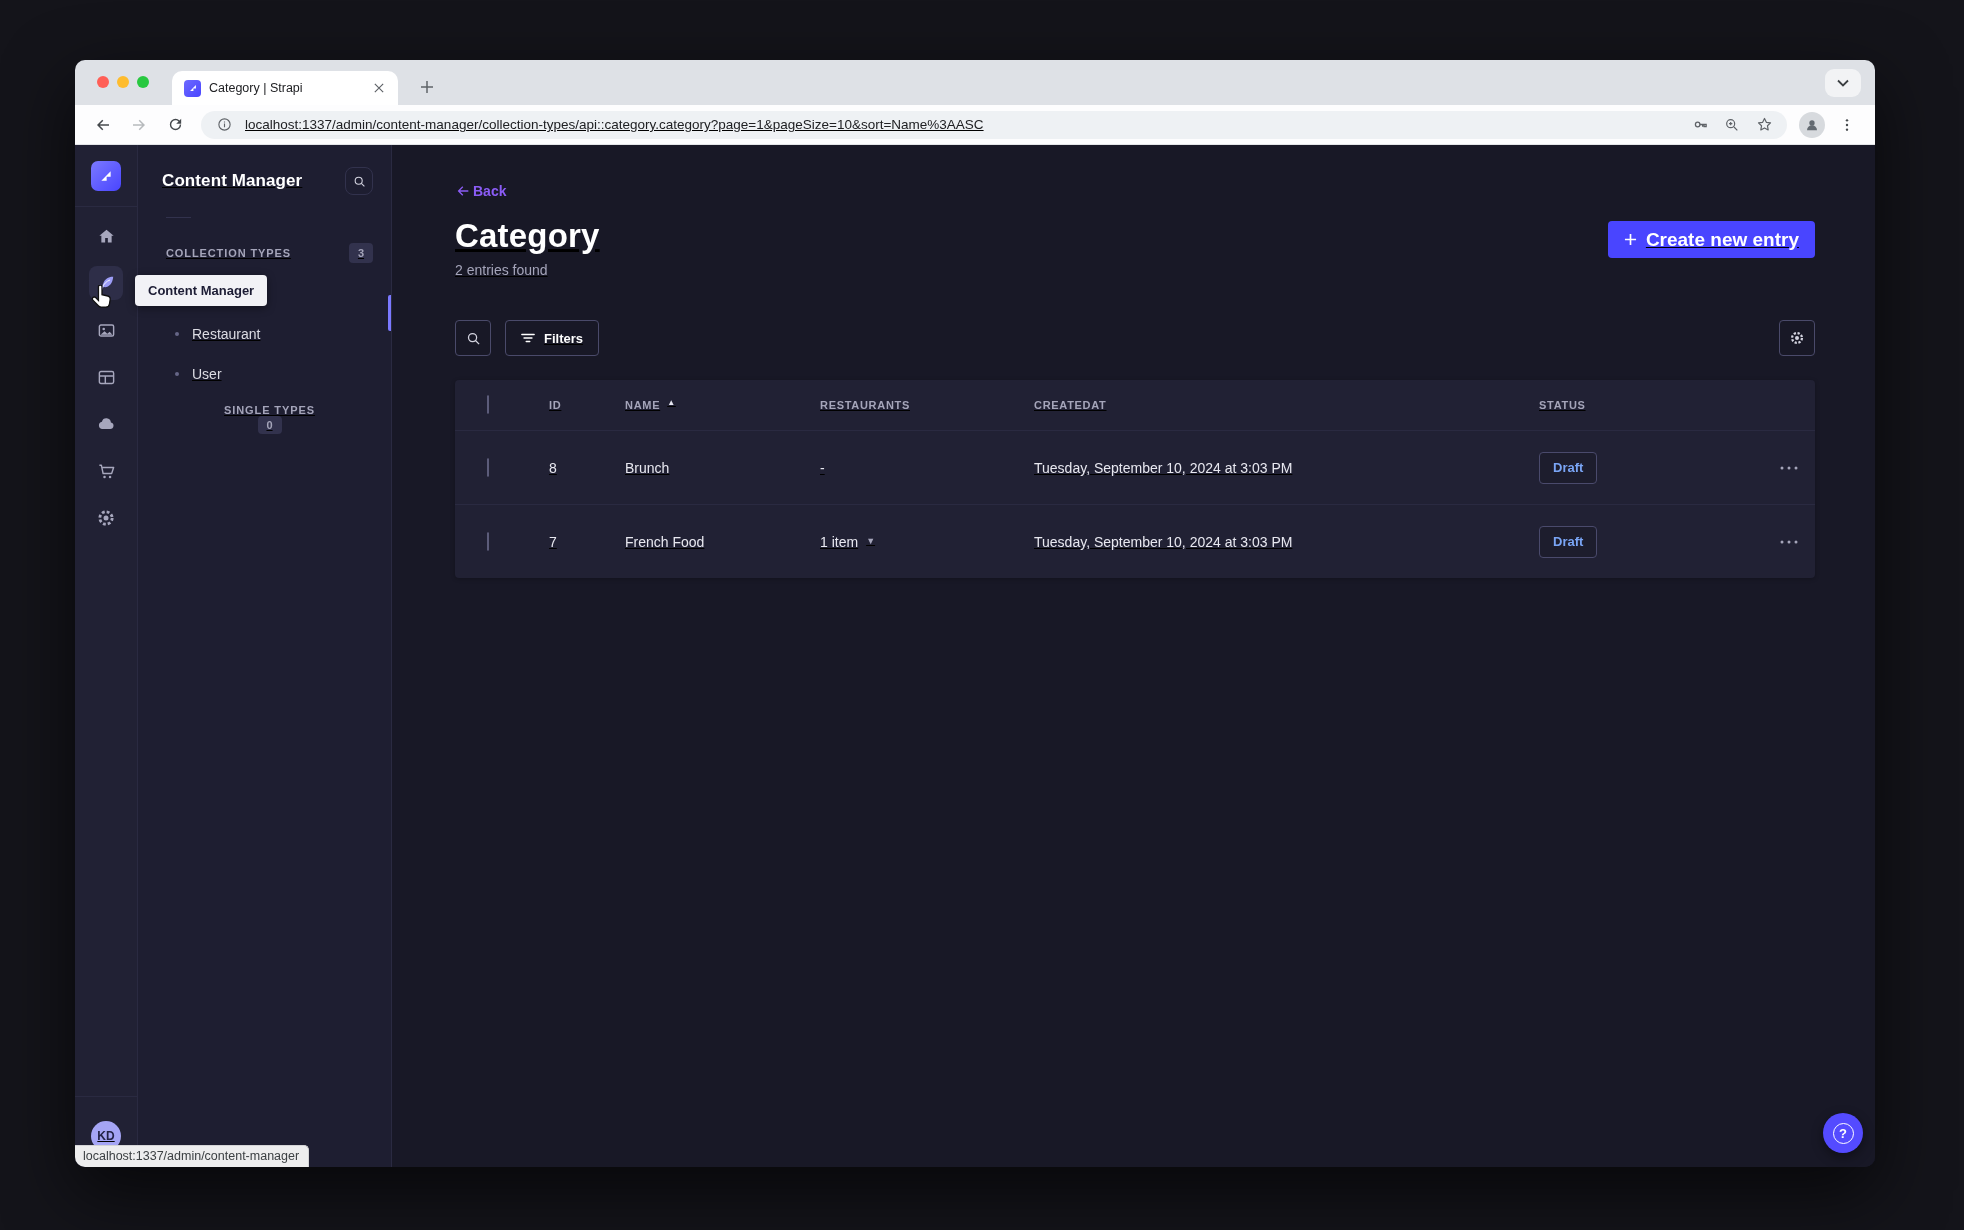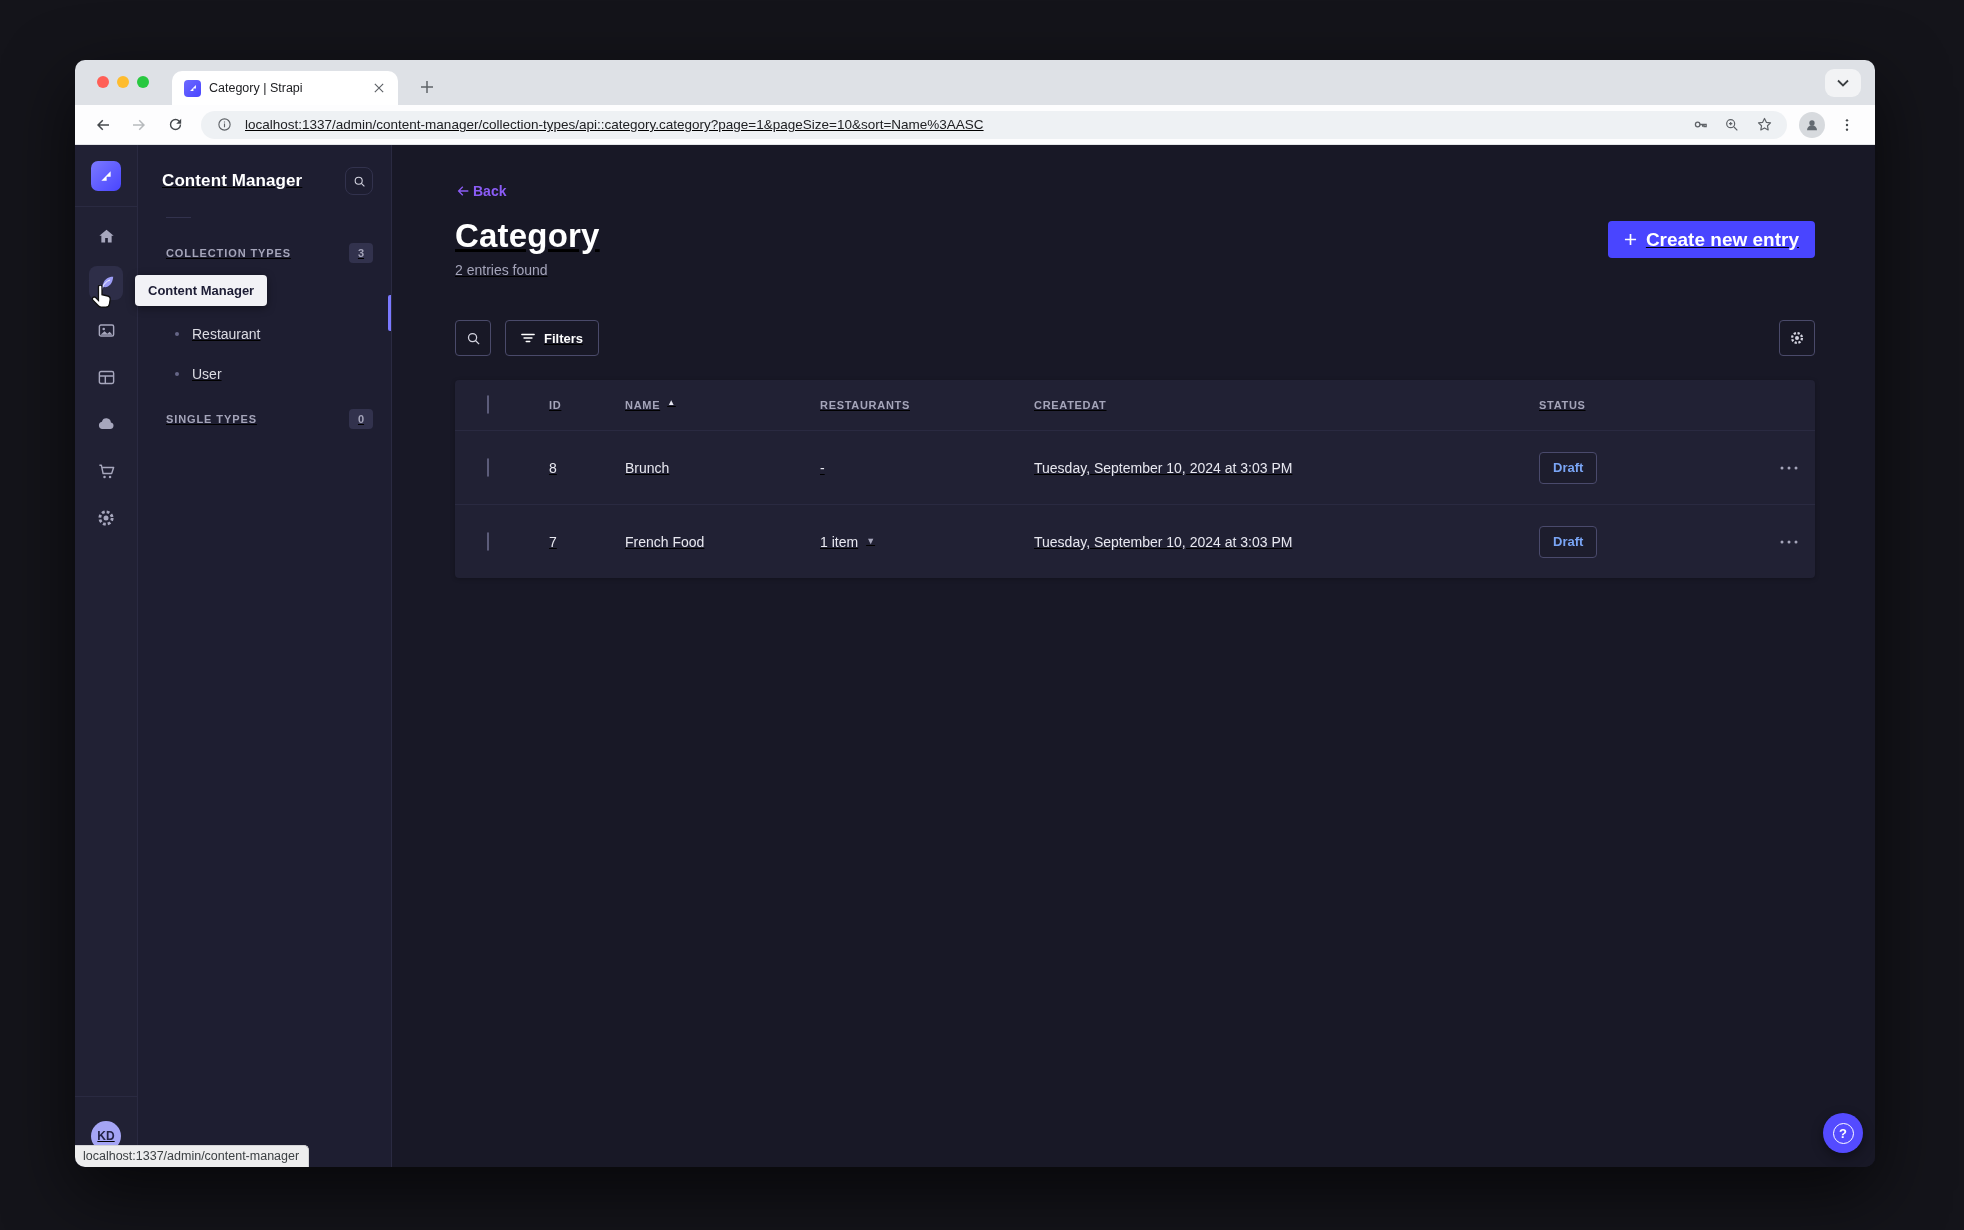--- a/index.html
+++ b/index.html
@@ -285,21 +285,21 @@
         </li>
         <li class="nav-item">
           <span class="dot"></span>
           <span>Restaurant</span>
         </li>
         <li class="nav-item">
           <span class="dot"></span>
           <span>User</span>
         </li>
       </ul>
-      <div class="section-head" style="margin-top:10px;">
+      <div class="section-head" style="margin-top:10px;flex-direction:column;">
         <span class="section-label">SINGLE TYPES</span>
         <span class="count-badge">0</span>
       </div>
       <span class="active-bar"></span>
     </aside>
 
     <main class="content">
       <a class="back-link" href="#">
         <svg width="16" height="16" viewBox="0 0 24 24">
             <path d="M20 11H7.8l4.6-4.6L11 5l-7 7 7 7 1.4-1.4L7.8 13H20z" fill="currentColor"></path>

